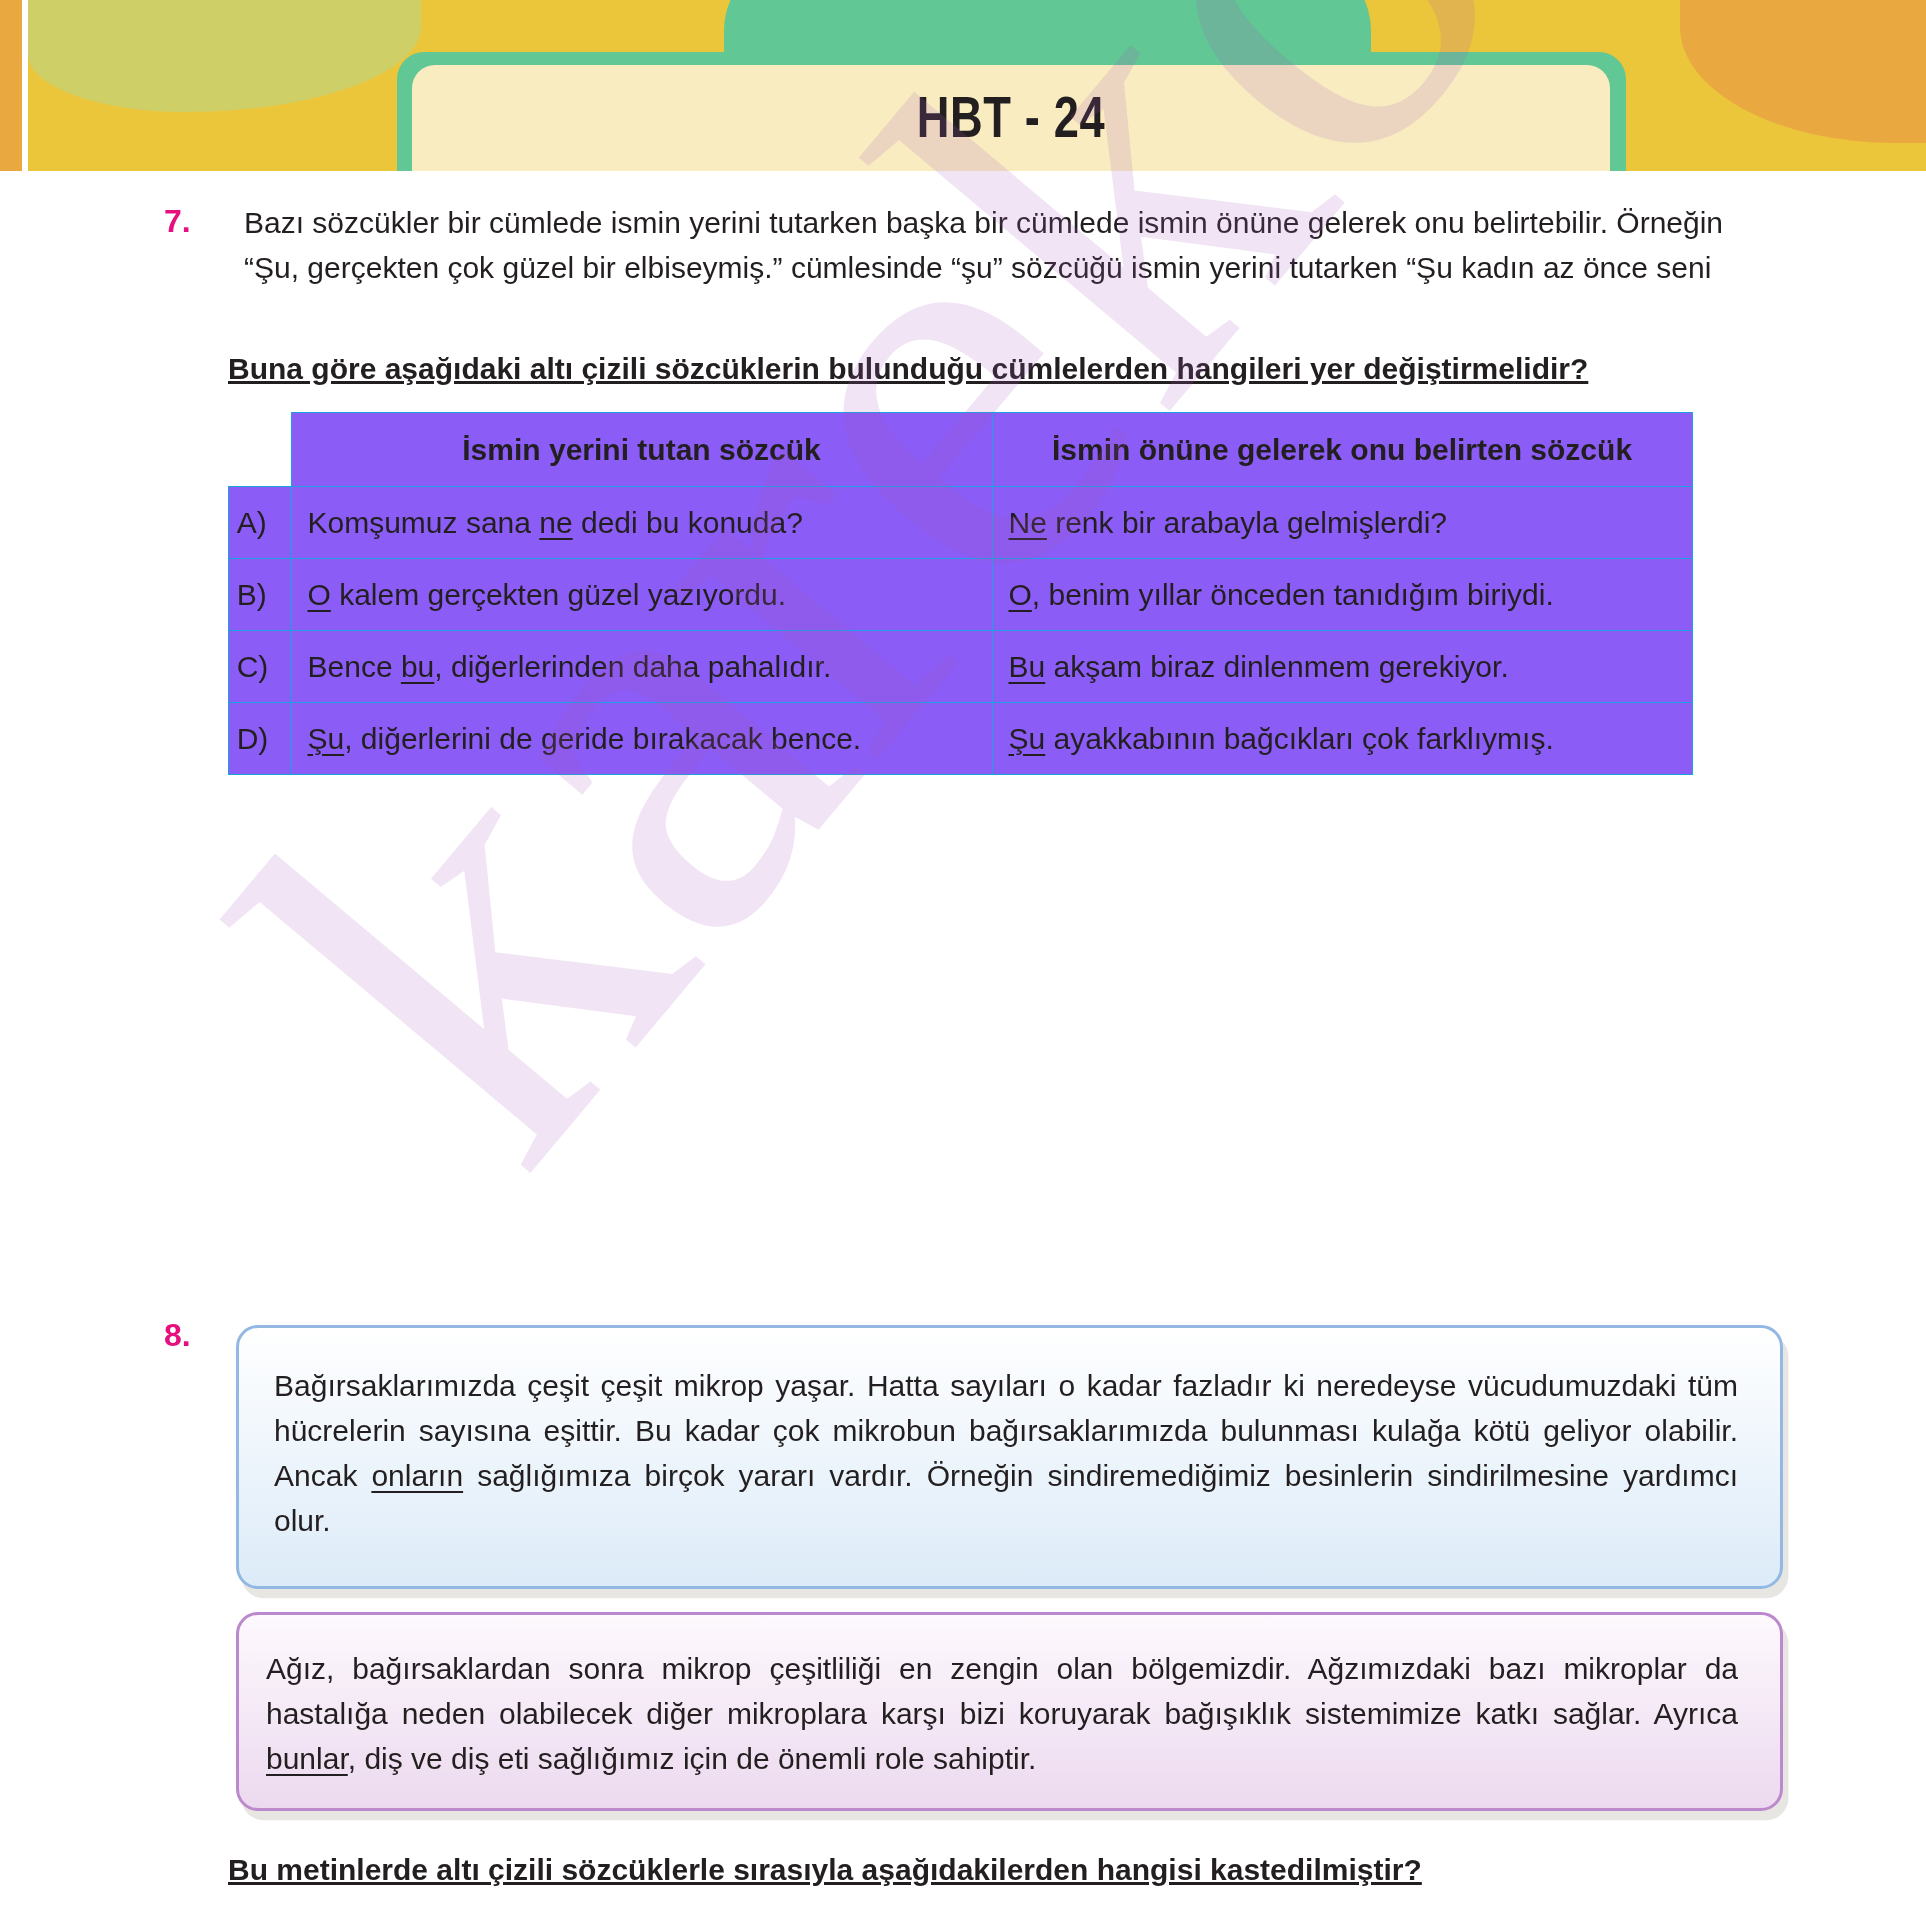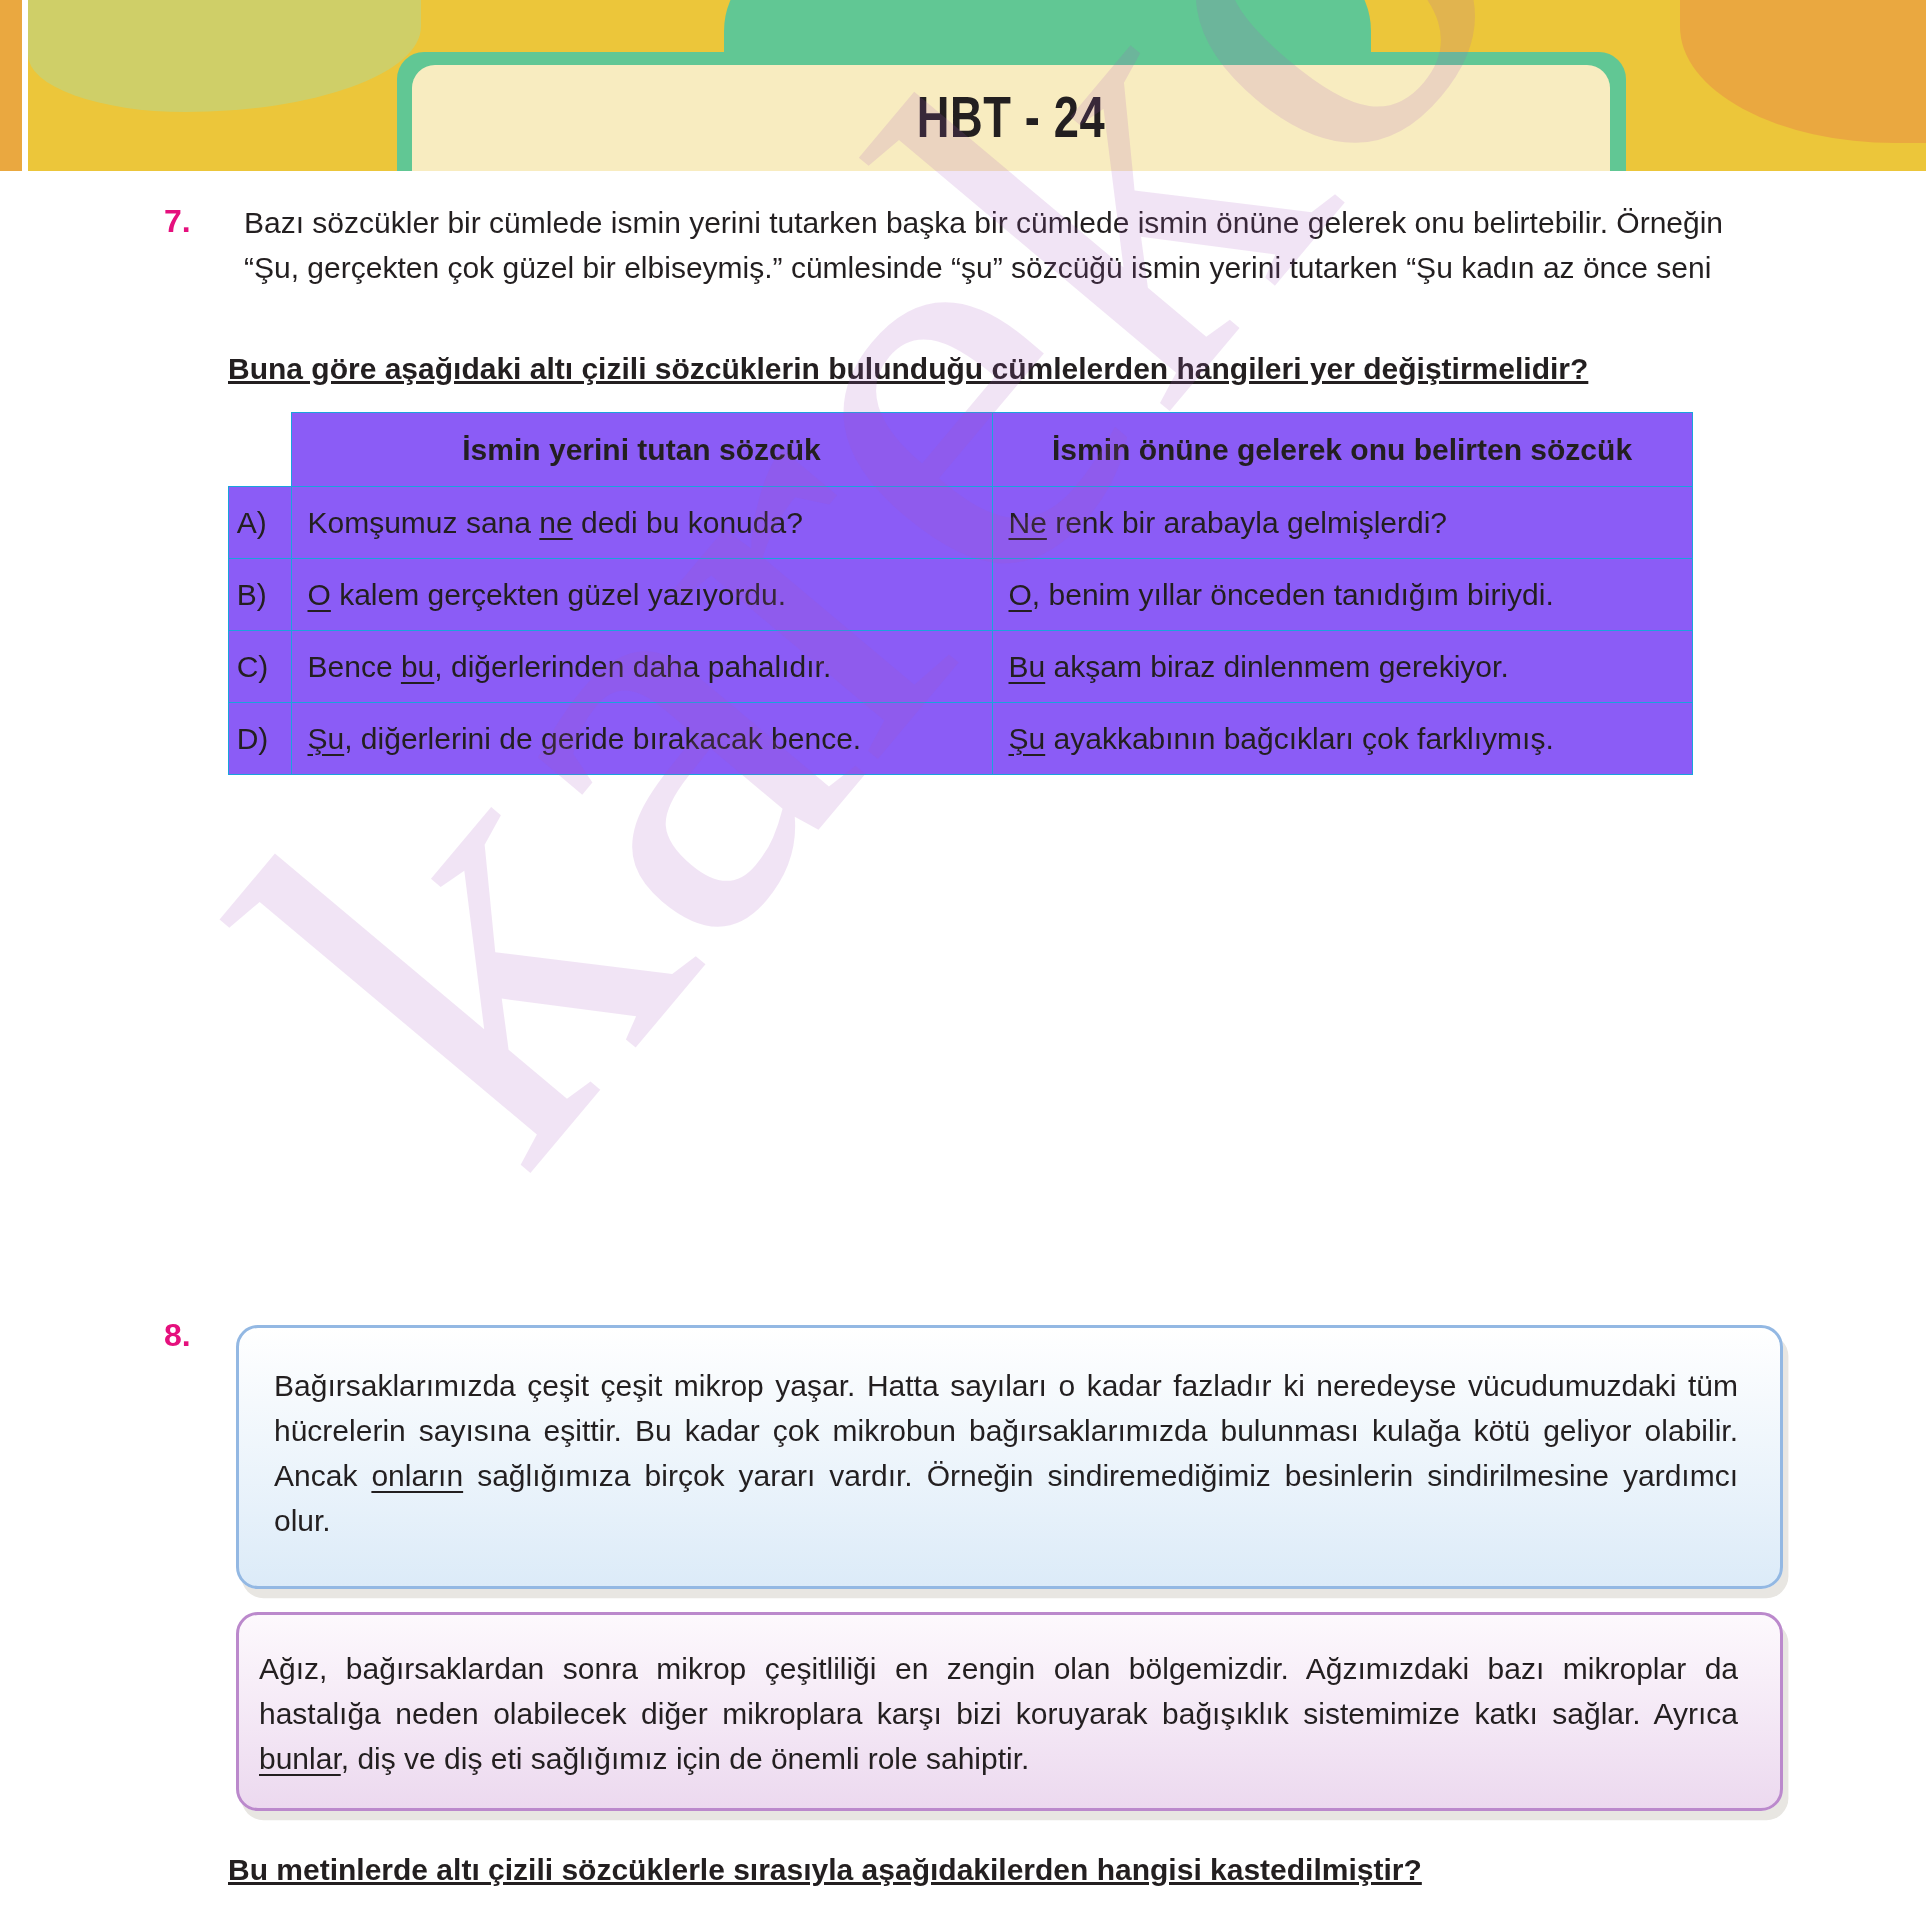--- a/index.html
+++ b/index.html
@@ -92,21 +92,21 @@
 </tbody>
   </table>
 
 <div class="abs qnum" style="left:164px; top:1317px;">8.</div>
 
 <div class="abs box box1">
   <div class="boxtxt" style="margin:35px 42px 0 35px;"><span>Bağırsaklarımızda çeşit çeşit mikrop yaşar. Hatta sayıları o kadar fazladır ki neredeyse vücudumuzdaki tüm hücrelerin sayısına eşittir. Bu kadar çok mikrobun bağırsaklarımızda bulunması kulağa kötü geliyor olabilir. Ancak </span><u>onların</u><span> sağlığımıza birçok yararı vardır. Örneğin sindiremediğimiz besinlerin sindirilmesine yardımcı olur.</span></div>
 </div>
 
 <div class="abs box box2">
-  <div class="boxtxt" style="margin:31px 42px 0 20px;"><span>Ağız, bağırsaklardan sonra mikrop çeşitliliği en zengin olan bölgemizdir. Ağzımızdaki bazı mikroplar da hastalığa neden olabilecek diğer mikroplara karşı bizi koruyarak bağışıklık sistemimize katkı sağlar. Ayrıca </span><u>bunlar</u><span>, diş ve diş eti sağlığımız için de önemli role sahiptir.</span></div>
+  <div class="boxtxt" style="margin:31px 42px 0 27px;"><span>Ağız, bağırsaklardan sonra mikrop çeşitliliği en zengin olan bölgemizdir. Ağzımızdaki bazı mikroplar da hastalığa neden olabilecek diğer mikroplara karşı bizi koruyarak bağışıklık sistemimize katkı sağlar. Ayrıca </span><u>bunlar</u><span>, diş ve diş eti sağlığımız için de önemli role sahiptir.</span></div>
 </div>
 
 <div class="abs txt bold" style="left:228px; top:1847px; width:1618px;">Bu metinlerde altı çizili sözcüklerle sırasıyla aşağıdakilerden hangisi kastedilmiştir?</div>
 
 <div class="abs txt" style="left:228px; top:1920px; line-height:54px;">
   <div> </div>
 
 </div>
 
 

